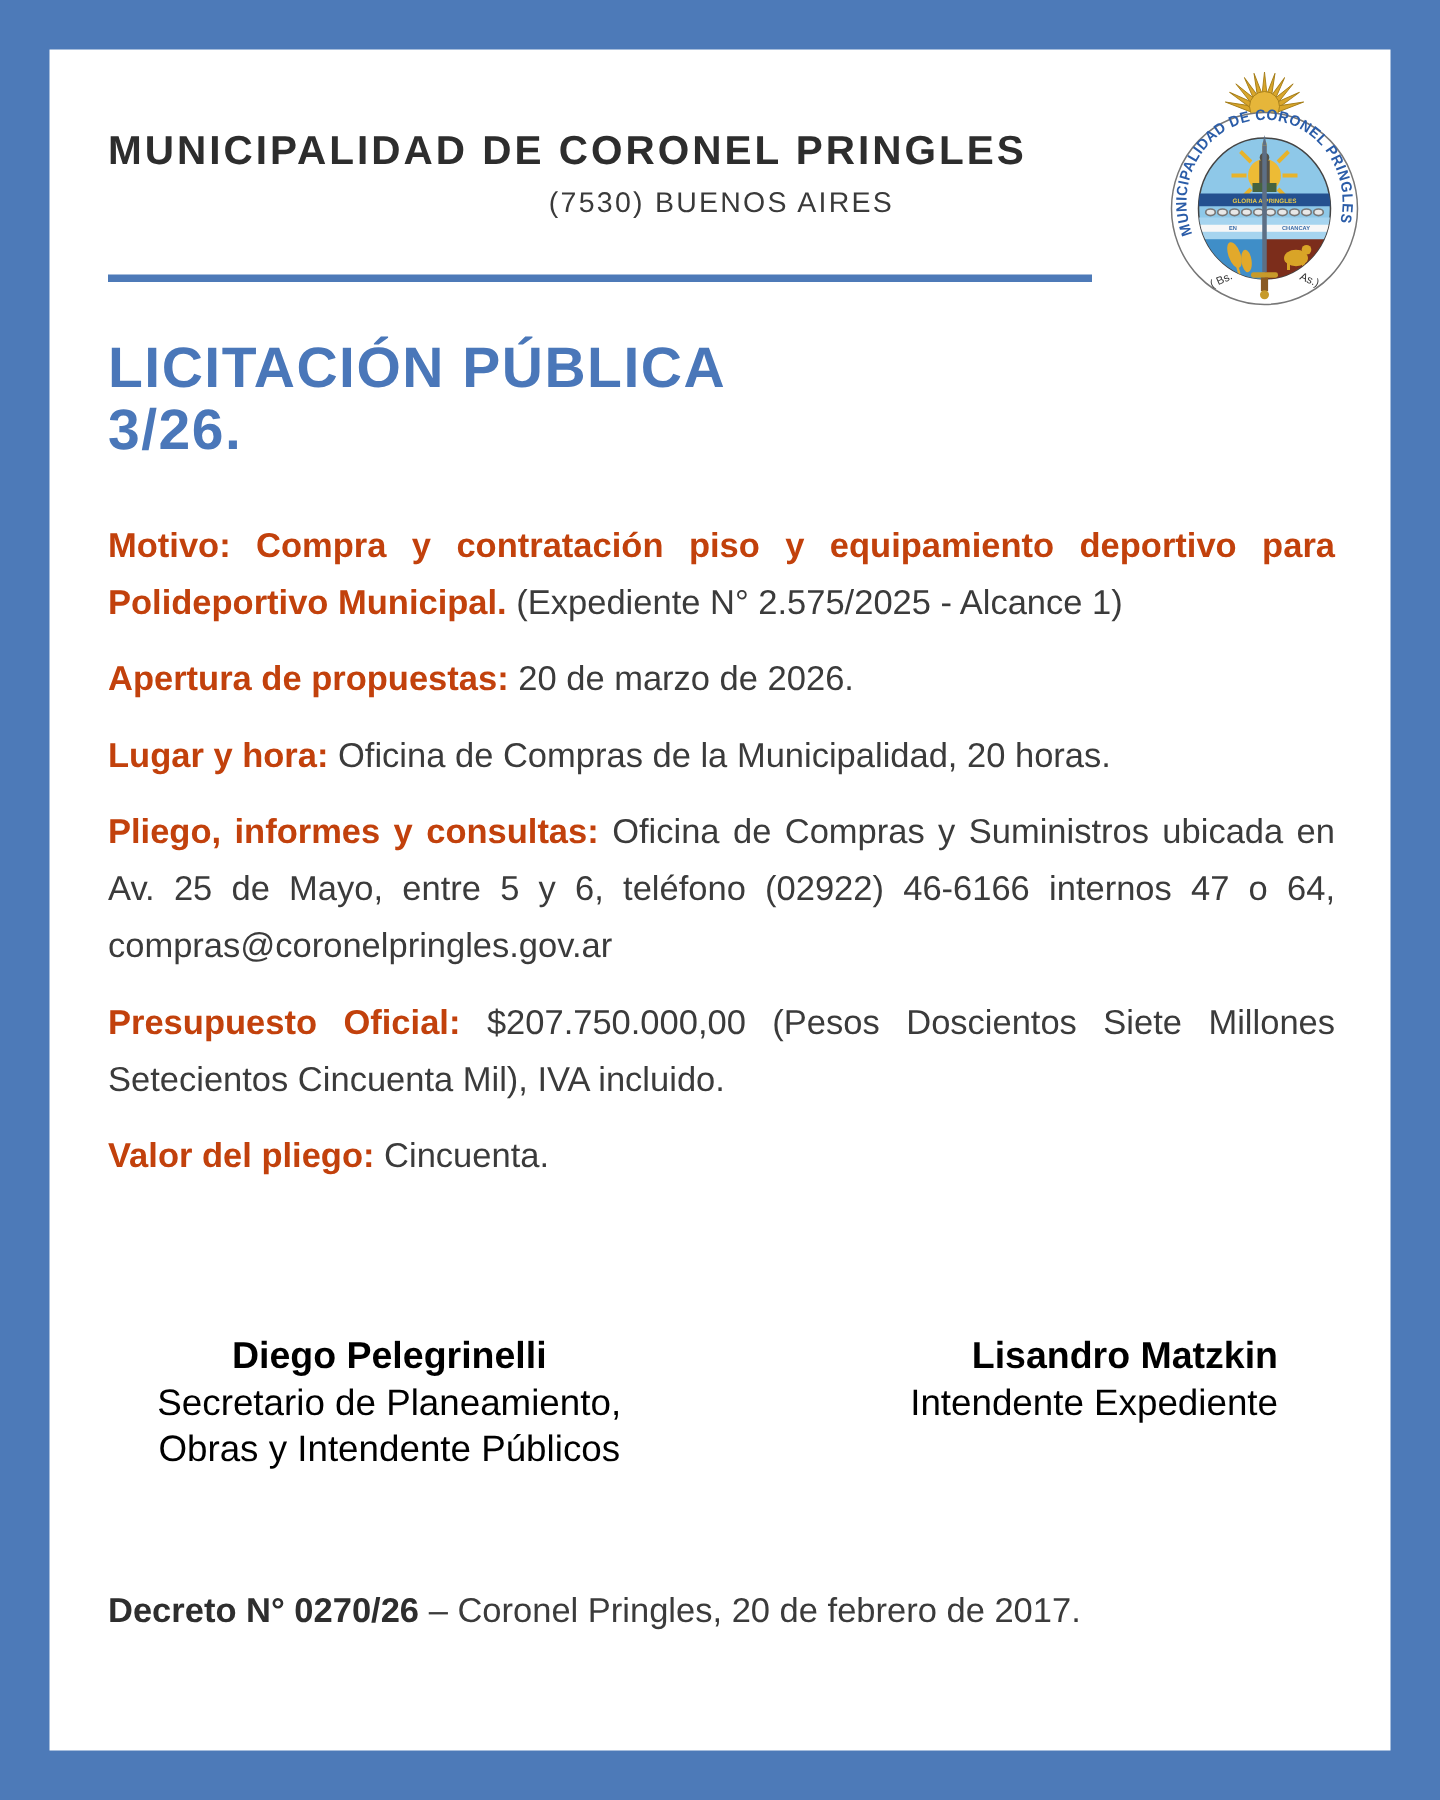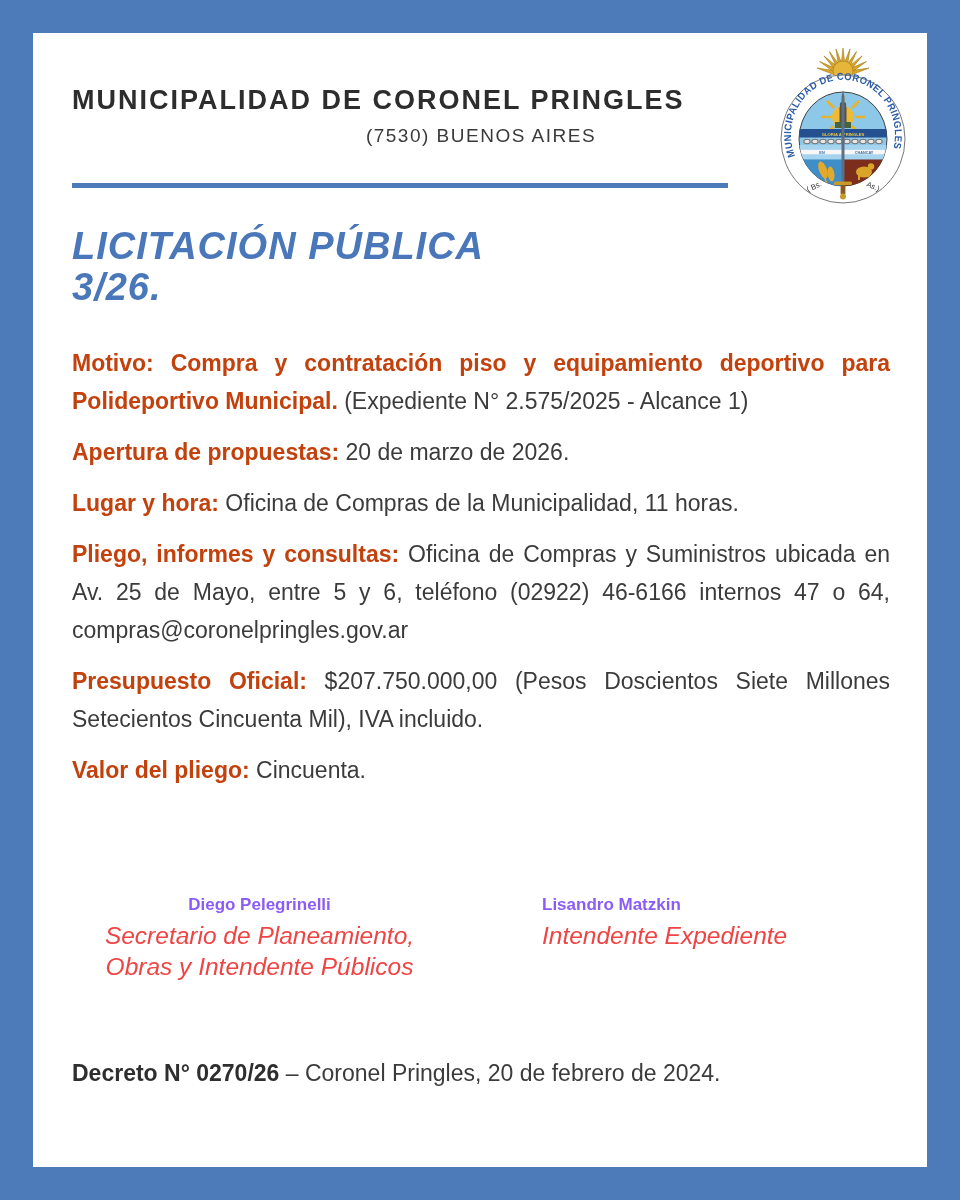--- a/index.html
+++ b/index.html
@@ -23,35 +23,35 @@
   }
   .header-rule {
     margin-top:36px; width:656px; height:5px; background:#4d7ab8;
   }
   .crest {
     position:absolute; top:12px; right:19px; width:130px; height:162px;
   }
 
   .notice-title {
     margin:38px 0 0; font-size:38px; line-height:41px;
-    font-weight:bold; letter-spacing:1px; color:#4a77b9;font-style:italic;
+    font-weight:bold; letter-spacing:1px; color:#4a77b9;
   }
 
   .body-block { margin-top:36px; width:818px; }
   .body-block p {
     margin:0 0 13px; font-size:23px; line-height:38px;
     color:#3b3b3b; text-align:justify;
   }
   .body-block p strong { color:#c2410c; }
 
   .signatures { display:flex; margin-top:100px; }
   .sig-col-left  { width:375px; text-align:center; }
-  .sig-col-right { width:310px; margin-left:95px; text-align:left; }
-  .sig-name { font-size:17px; font-weight:bold; line-height:31px; color:#8b5cf6; }
-  .sig-role { font-size:24.5px; line-height:31px; color:#ef4444;font-style:italic; }
+  .sig-col-right { width:310px; margin-left:95px; text-align:right; }
+  .sig-name { font-size:25px; font-weight:bold; line-height:31px; color:#000000; }
+  .sig-role { font-size:24.5px; line-height:31px; color:#000000; }
 
   .decree { margin-top:78px; font-size:23px; color:#3b3b3b; }
   .decree strong { color:#2e2e2e;text-align:center; }
 
   svg text { font-family:"Liberation Sans", sans-serif; }
 </style>
 </head>
 <body>
 
 <div class="page">
@@ -168,36 +168,36 @@
     </header>
 
     <h2 class="notice-title">
       <span>LICITACIÓN PÚBLICA</span><br>
       <span>3/26.</span>
     </h2>
 
     <div class="body-block">
       <p><strong>Motivo: Compra y contratación piso y equipamiento deportivo para Polideportivo Municipal.</strong><span> (Expediente N° 2.575/2025 - Alcance 1)</span></p>
       <p><strong>Apertura de propuestas:</strong><span> 20 de marzo de 2026.</span></p>
-      <p><strong>Lugar y hora:</strong><span> Oficina de Compras de la Municipalidad, 11 horas.</span></p>
+      <p><strong>Lugar y hora:</strong><span> Oficina de Compras de la Municipalidad, 20 horas.</span></p>
       <p><strong>Pliego, informes y consultas:</strong><span> Oficina de Compras y Suministros ubicada en Av. 25 de Mayo, entre 5 y 6, teléfono (02922) 46-6166 internos 47 o 64, compras@coronelpringles.gov.ar</span></p>
       <p><strong>Presupuesto Oficial:</strong><span> $207.750.000,00 (Pesos Doscientos Siete Millones Setecientos Cincuenta Mil), IVA incluido.</span></p>
       <p><strong>Valor del pliego:</strong><span> Cincuenta.</span></p>
     </div>
 
     <div class="signatures">
       <div class="sig-col-left">
         <div class="sig-name">Diego Pelegrinelli</div>
         <div class="sig-role">Secretario de Planeamiento,</div>
         <div class="sig-role">Obras y Intendente Públicos</div>
       </div>
       <div class="sig-col-right">
         <div class="sig-name">Lisandro Matzkin</div>
         <div class="sig-role">Intendente Expediente</div>
       </div>
     </div>
 
     <div class="decree">
-      <strong>Decreto N° 0270/26</strong><span> – Coronel Pringles, 20 de febrero de 2024.</span>
+      <strong>Decreto N° 0270/26</strong><span> – Coronel Pringles, 20 de febrero de 2017.</span>
     </div>
 
   </div>
 </div>
 
 </body></html>

